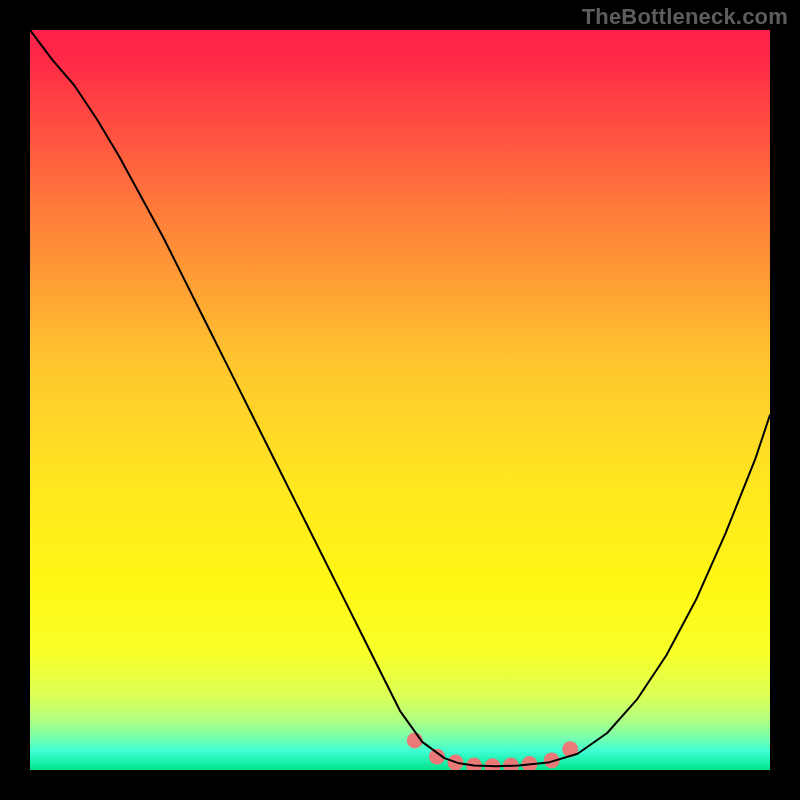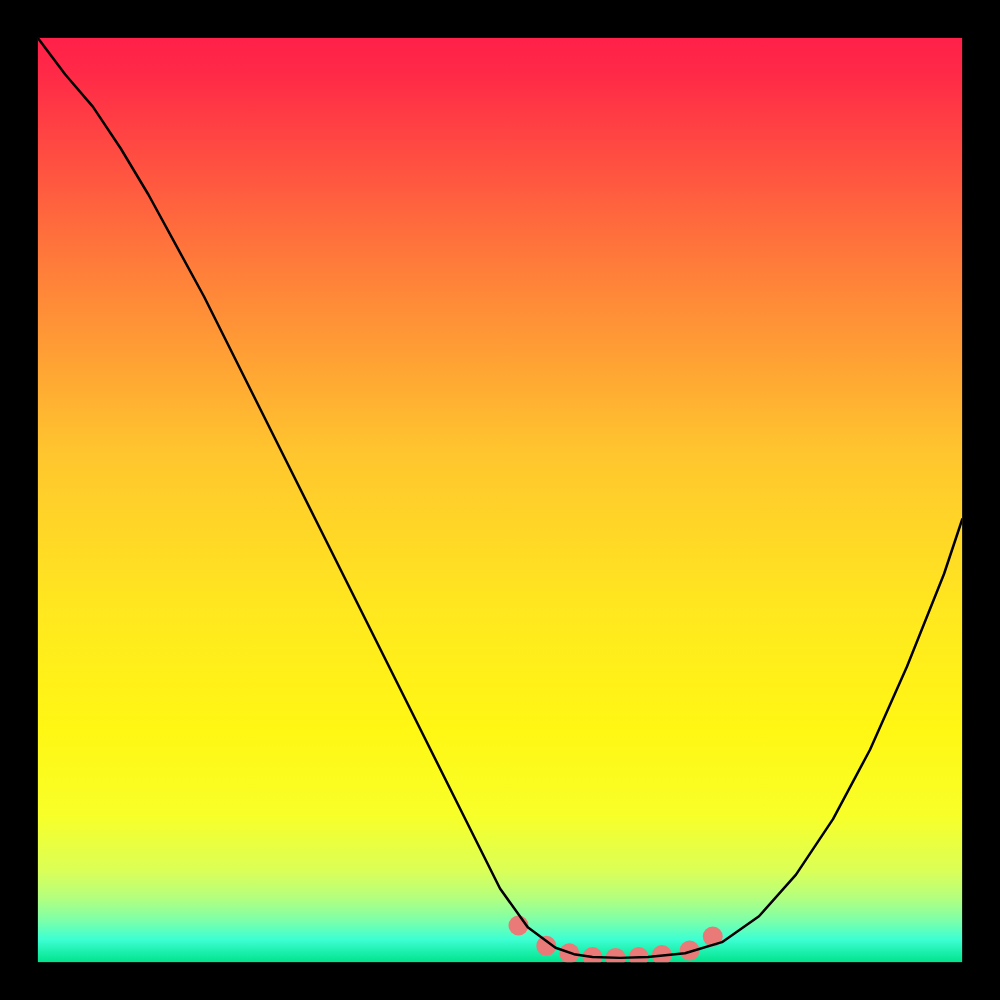--- a/index.html
+++ b/index.html
@@ -38,20 +38,21 @@
   .plot-area svg {
     display: block;
     width: 740px;
     height: 740px;
   }
 </style>
 </head>
 <body>
 
 <div class="frame">
+  <div class="watermark">TheBottleneck.com</div>
 
   <div class="plot-area">
     <svg id="chart-svg" viewBox="0 0 740 740">
         <defs>
           <linearGradient id="bg-grad" x1="0" y1="0" x2="0" y2="1">
             <stop offset="0%" stop-color="#ff2049"></stop>
             <stop offset="4%" stop-color="#ff2a47"></stop>
             <stop offset="25%" stop-color="#ff7e3a"></stop>
             <stop offset="45%" stop-color="#ffc62e"></stop>
             <stop offset="62%" stop-color="#ffe81f"></stop>

